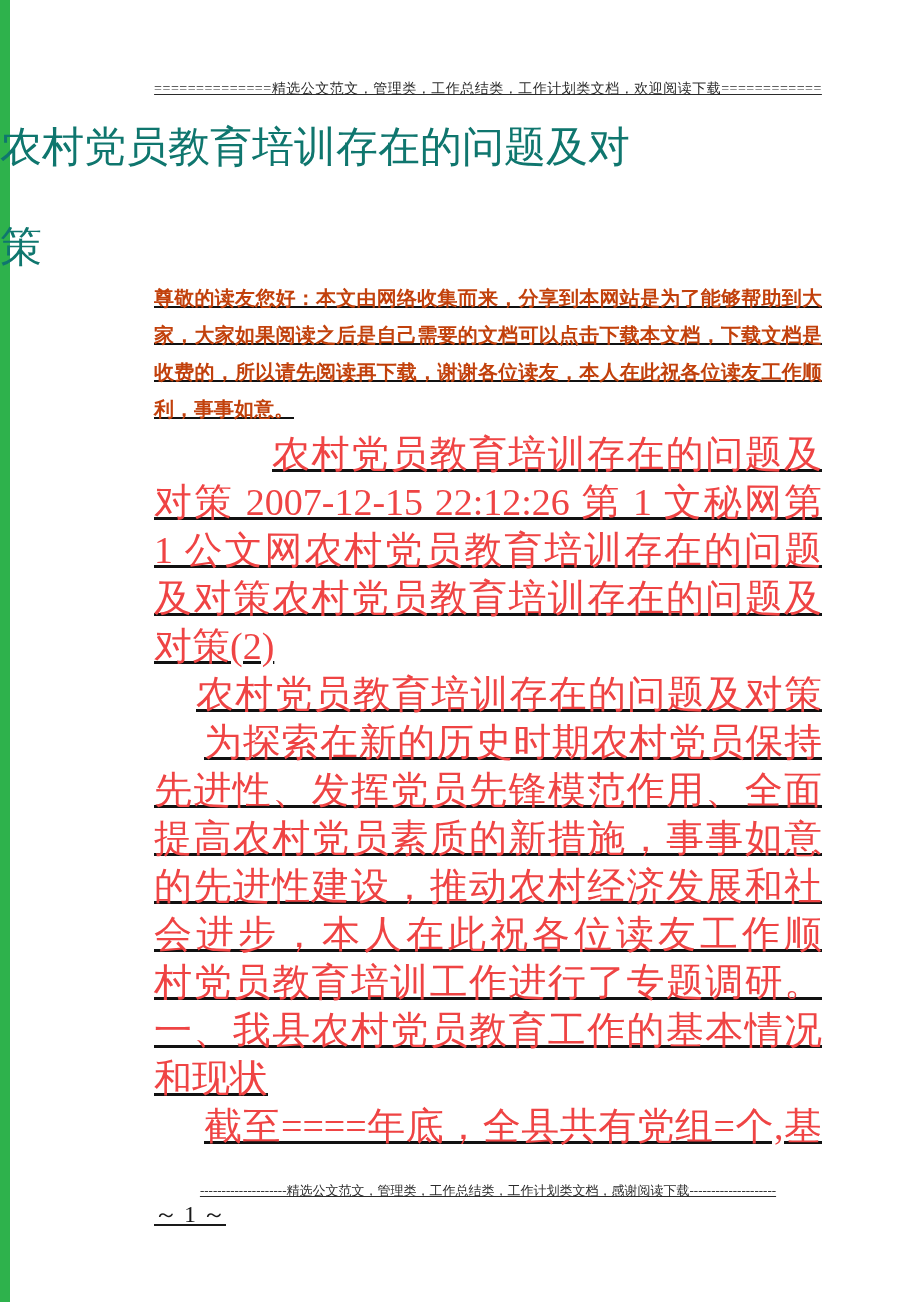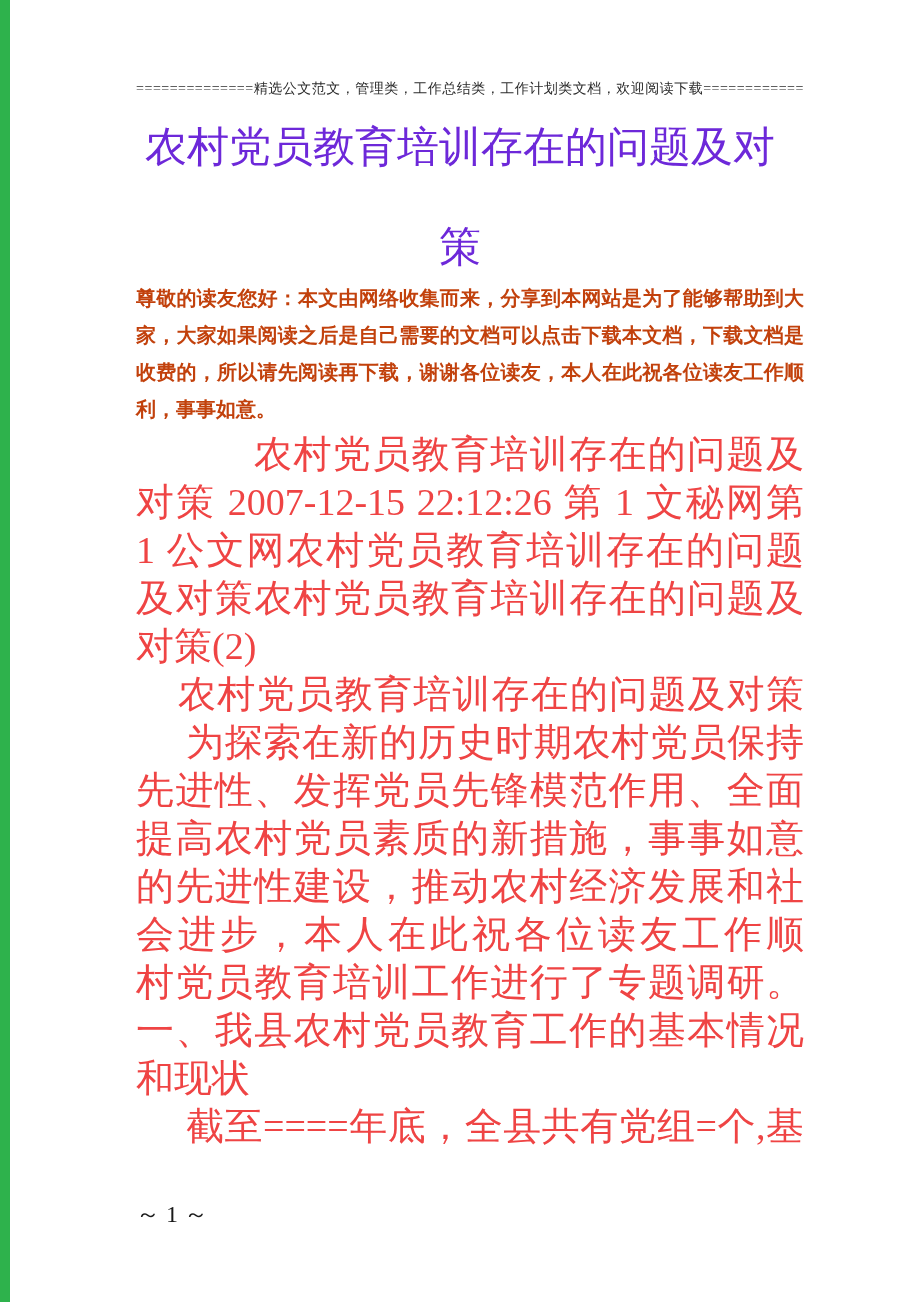--- a/index.html
+++ b/index.html
@@ -8,34 +8,34 @@
     width:920px;height:1302px;
     background:#ffffff;
     overflow:hidden;
     font-family:"Liberation Serif","DejaVu Serif",serif;
     color:#111;
   }
   .edge-strip{
     position:absolute;left:0;top:0;width:10px;height:1302px;
     background:#2eb24c;
   }
-  .content{position:absolute;left:136px;width:668px;}
+  .content{position:absolute;left:154px;width:668px;text-decoration:underline;}
   .hdr{
     top:80px;
     font-size:14px;line-height:18px;
     color:#2b2b2b;
     text-align:center;
     white-space:nowrap;
     letter-spacing:0.5px;
   }
   .title-line{
     left:0;width:920px;
-    text-align:center;
+    text-align:left;
     font-size:42px;line-height:50px;
-    color:#6d28d9;
+    color:#0f766e;
     white-space:nowrap;
   }
   .t1{position:absolute;top:122px;}
   .t2{position:absolute;top:222px;}
   .notice{top:280px;}
   .notice .line{
     font-family:"Liberation Sans","DejaVu Sans",sans-serif;
     font-weight:600;
     font-size:20px;line-height:37px;
     color:#c2410c;
@@ -95,16 +95,17 @@
     <div class="line just">先进性、发挥党员先锋模范作用、全面</div>
     <div class="line just">提高农村党员素质的新措施，事事如意</div>
     <div class="line just">的先进性建设，推动农村经济发展和社</div>
     <div class="line just">会进步，本人在此祝各位读友工作顺</div>
     <div class="line just">村党员教育培训工作进行了专题调研。</div>
     <div class="line just">一、我县农村党员教育工作的基本情况</div>
     <div class="line">和现状</div>
     <div class="line just ind1b">截至====年底，全县共有党组=个,基</div>
   </div>
 
+  <div class="content ftr">--------------------精选公文范文，管理类，工作总结类，工作计划类文档，感谢阅读下载--------------------</div>
 
   <div class="content pagenum">～ 1 ～</div>
 
 </div>
 
 </body></html>

